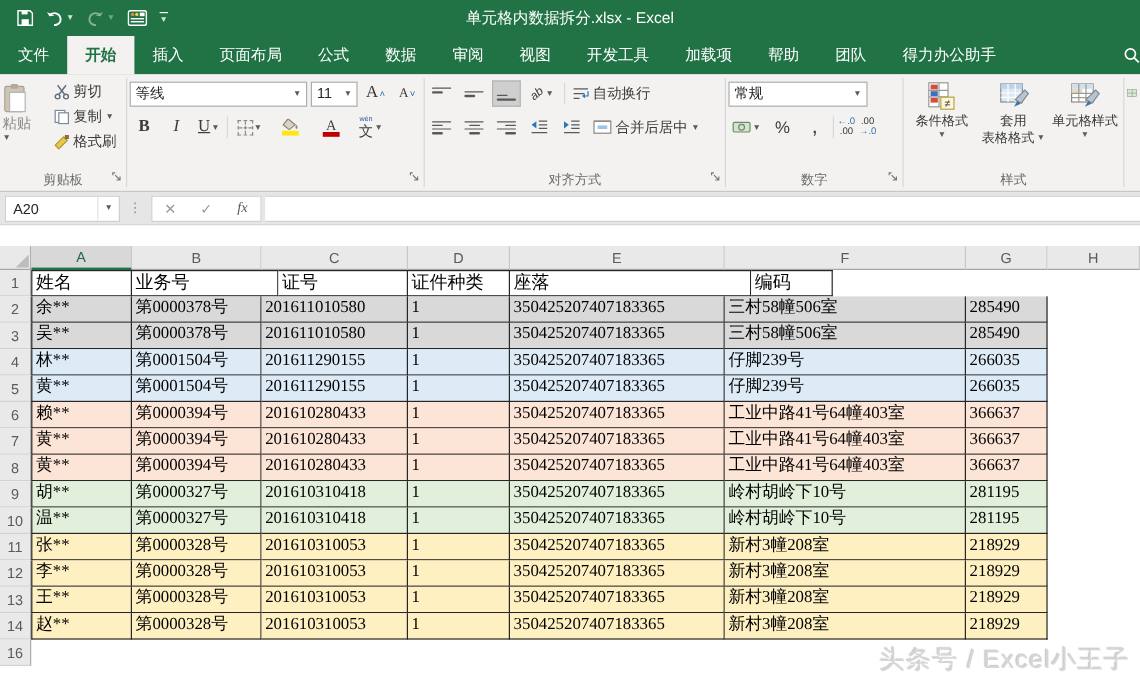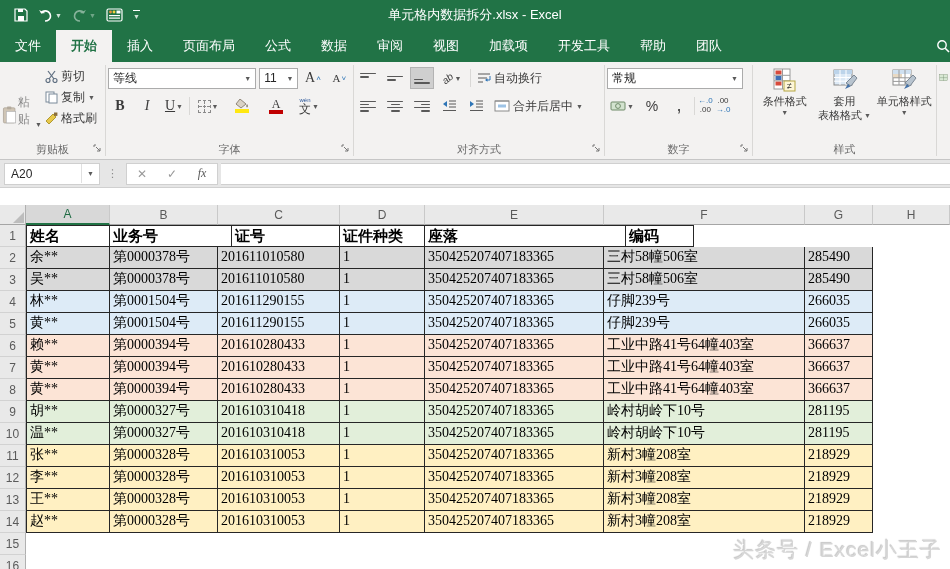--- a/index.html
+++ b/index.html
@@ -31,21 +31,21 @@
   .launcher{position:absolute;bottom:2px;right:3px;cursor:pointer}
   .rowA{display:flex;align-items:center;height:26px;gap:3px}
   .rowB{display:flex;align-items:center;height:30px;gap:3px}
   .caret{font-size:7px;color:#5a5a5a;line-height:1}
   .sbtn{display:flex;align-items:center;gap:3px;font-size:12px;color:#3b3b3b;padding:1px 3px;cursor:pointer;white-space:nowrap}
   .combo{background:#fff;border:1px solid #ababab;height:21px;display:flex;align-items:center;font-size:12px;color:#262626;padding:0 4px;cursor:pointer}
   .combo .caret{margin-left:auto;padding-left:4px}
   .tool{width:24px;height:22px;display:flex;align-items:center;justify-content:center;cursor:pointer;gap:1px}
   .tool.active{background:#cfcfcf;border:1px solid #b3b3b3}
   
-  .paste-big{width:40px;display:flex;flex-direction:row;align-items:flex-end;font-size:12px;color:#8a8a8a;cursor:pointer;padding-top:4px}
+  .paste-big{width:40px;display:flex;flex-direction:column;align-items:flex-start;font-size:12px;color:#8a8a8a;cursor:pointer;padding-top:4px}
   .clip-col{display:flex;flex-direction:column;justify-content:flex-start;gap:2px;padding-top:2px}
   
   .al{display:inline-flex;flex-direction:column;width:16px;height:13px}
   .al i{display:block;height:1.5px;background:#595959;margin:1px 0;border-radius:1px}
   .al.top{justify-content:flex-start}.al.mid{justify-content:center}.al.bot{justify-content:flex-end}
   .al.left i{align-self:flex-start}.al.center i{align-self:center}.al.right i{align-self:flex-end}.w16{width:16px}.w9{width:9px}
   
   .fbtn{font-family:"Liberation Serif",serif;font-size:14px;color:#3b3b3b}
   .ubar{text-decoration:underline}
   .colorbar{display:block;width:14px;height:4px;margin-top:-1px}
@@ -77,21 +77,21 @@
   .colheads{display:flex;height:20px}
   .corner{width:26px;height:20px;background:#e9e9e9;border-right:1px solid #b0b0b0;border-bottom:1px solid #a5a5a5;position:relative;cursor:pointer}
   .corner:after{content:"";position:absolute;right:1px;bottom:1px;width:0;height:0;border-left:11px solid transparent;border-bottom:11px solid #bdbdbd}
   .colh{height:20px;background:#e9e9e9;border-right:1px solid #c9c9c9;border-bottom:1px solid #a5a5a5;font-size:12px;color:#5a5a5a;display:flex;align-items:center;justify-content:center;cursor:pointer}
   .colh.sel{background:#d8d8d8;color:#1e6b43;border-bottom:2px solid #217346}
   .grow{display:flex;height:22px}
   .grow.first .tcell{border-top:1px solid #262626}
   .rnum{width:26px;flex:none;background:#e9e9e9;border-right:1px solid #b0b0b0;border-bottom:1px solid #d2d2d2;font-size:12px;color:#5a5a5a;display:flex;align-items:center;justify-content:center;cursor:pointer}
   .tcell{height:22px;border-right:1px solid #262626;border-bottom:1px solid #262626;font-family:"Liberation Serif",serif;font-size:14px;color:#000;line-height:20px;padding-left:3px;white-space:nowrap;overflow:hidden;cursor:cell;background:#fff}
   .tcell.bl{border-left:1px solid #262626}
-  .tcell.thdr{font-weight:bold;font-size:15px}
+  .tcell.thdr{font-weight:normal;font-size:15px}
   .watermark{position:absolute;right:8px;top:536px;font-size:21px;color:#d6d6d6;letter-spacing:1px;text-shadow:1px 1px 0 #ffffff,-1px -1px 1px #c4c4c4;pointer-events:none}
 </style>
 </head>
 <body>
 
 <div class="band titlebar">
   <div class="qat">
     <span class="qbtn">
       <svg width="14" height="14" viewBox="0 0 14 14">
           <path d="M1 1 h10 l2 2 v10 h-12 z" fill="none" stroke="#fff" stroke-width="1.2"></path>
@@ -136,24 +136,25 @@
 <div class="band tabrow">
   <div class="tabs">
       <div class="tab">文件</div>
       <div class="tab active">开始</div>
       <div class="tab">插入</div>
       <div class="tab">页面布局</div>
       <div class="tab">公式</div>
       <div class="tab">数据</div>
       <div class="tab">审阅</div>
       <div class="tab">视图</div>
+      <div class="tab">开发工具</div>
       <div class="tab">加载项</div>
-      <div class="tab">开发工具</div>
       <div class="tab">帮助</div>
       <div class="tab">团队</div>
+      <div class="tab">得力办公助手</div>
     </div>
   <div class="tellme">
     <svg width="14" height="14" viewBox="0 0 14 14">
         <circle cx="6" cy="6" r="4.2" fill="none" stroke="#fff" stroke-width="1.4"></circle>
         <line x1="9.2" y1="9.2" x2="13" y2="13" stroke="#fff" stroke-width="1.6"></line>
       </svg>
 
   </div>
 </div>
 
@@ -252,21 +253,20 @@
         <span class="colorbar" style="background:#c00000"></span>
       </div>
       <div class="tool" style="width:30px">
         <span class="phon">
             <small>wén</small>
             <span>文</span>
           </span>
         <span class="caret">▼</span>
       </div>
     </div>
-    <div class="glabel">字体</div>
     <span class="launcher"><svg width="9" height="9" viewBox="0 0 9 9">
           <path d="M1 3 V1 H3" fill="none" stroke="#777"></path>
           <path d="M3 3 L7 7 M7 4 V7 H4" fill="none" stroke="#777"></path>
         </svg></span>
   </div>
   <div class="gsep"></div>
 
   <div class="group" style="width:250px">
     <div class="rowA">
       <div class="tool">
@@ -359,21 +359,21 @@
     <div class="glabel">对齐方式</div>
     <span class="launcher"><svg width="9" height="9" viewBox="0 0 9 9">
           <path d="M1 3 V1 H3" fill="none" stroke="#777"></path>
           <path d="M3 3 L7 7 M7 4 V7 H4" fill="none" stroke="#777"></path>
         </svg></span>
   </div>
   <div class="gsep"></div>
 
   <div class="group" style="width:147px">
     <div class="rowA">
-      <div class="combo" style="width:136px">
+      <div class="combo" style="width:116px">
         <span>常规</span>
         <span class="caret">▼</span>
       </div>
     </div>
     <div class="rowB">
       <div class="tool" style="width:30px">
         <svg width="16" height="12" viewBox="0 0 16 12">
             <rect x="1" y="2" width="14" height="8" rx="1" fill="#d3e3cf" stroke="#6f8a68"></rect>
             <circle cx="8" cy="6" r="2.4" fill="none" stroke="#6f8a68"></circle>
           </svg>
@@ -629,21 +629,18 @@
         <div class="rnum">14</div>
         <div class="tcell bl" style="width: 84px; background: rgb(255, 240, 194);">赵**</div>
         <div class="tcell" style="width: 108px; background: rgb(255, 240, 194);">第0000328号</div>
         <div class="tcell" style="width: 122px; background: rgb(255, 240, 194);">201610310053</div>
         <div class="tcell" style="width: 85px; background: rgb(255, 240, 194);">1</div>
         <div class="tcell" style="width: 179px; background: rgb(255, 240, 194);">350425207407183365</div>
         <div class="tcell" style="width: 201px; background: rgb(255, 240, 194);">新村3幢208室</div>
         <div class="tcell" style="width: 68px; background: rgb(255, 240, 194);">218929</div>
       </div>
       <div class="grow">
-        <div class="rnum">15</div>
-      </div>
-      <div class="grow">
         <div class="rnum">16</div>
       </div>
     </div>
 </div>
 
 <div class="watermark">头条号 / Excel小王子</div>
 
 </body></html>

